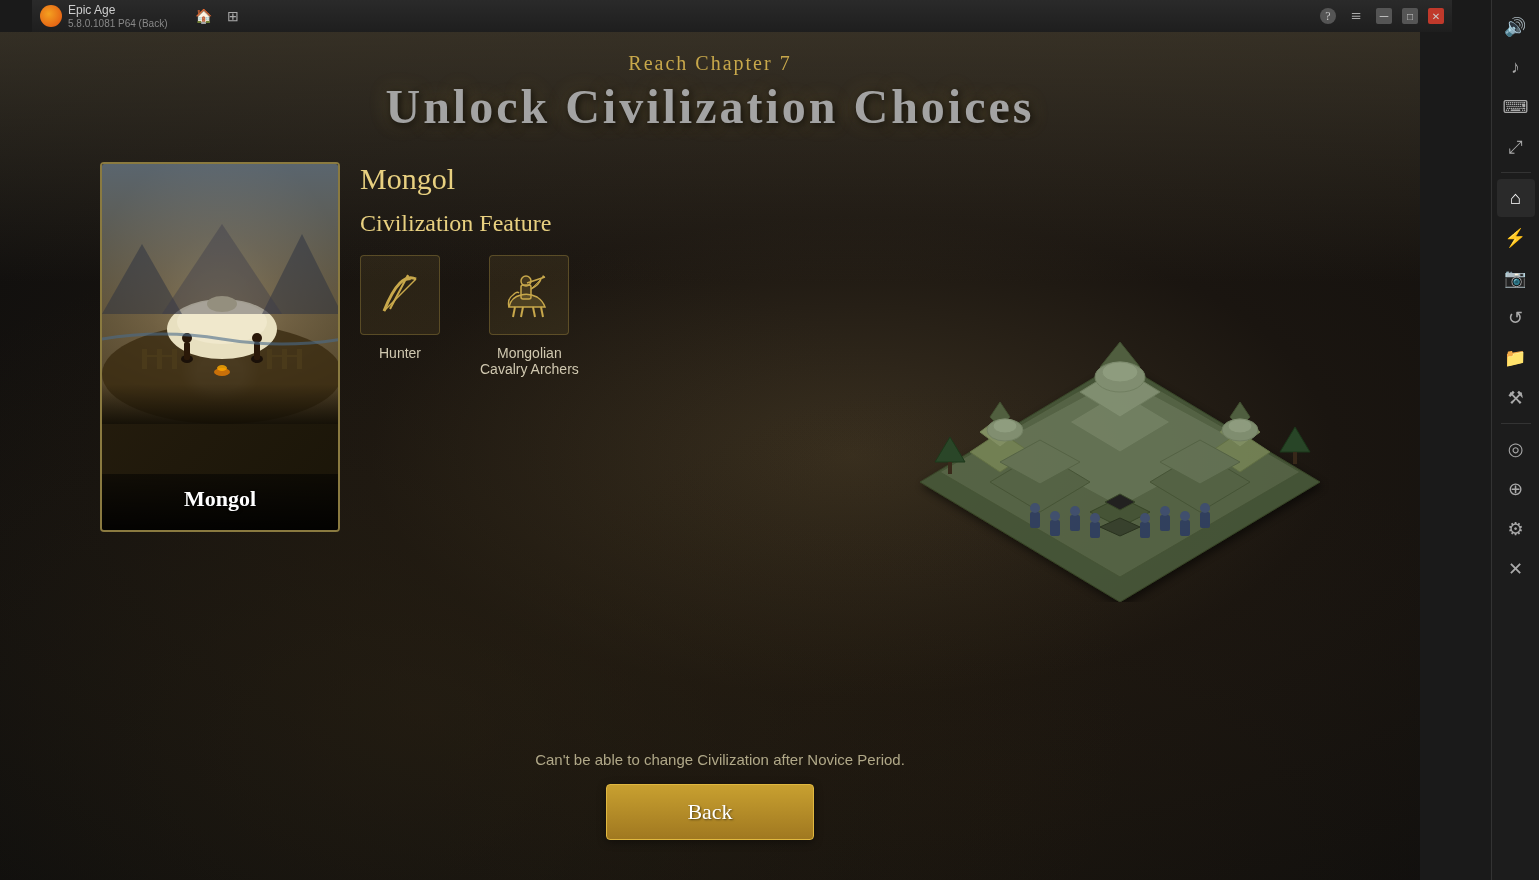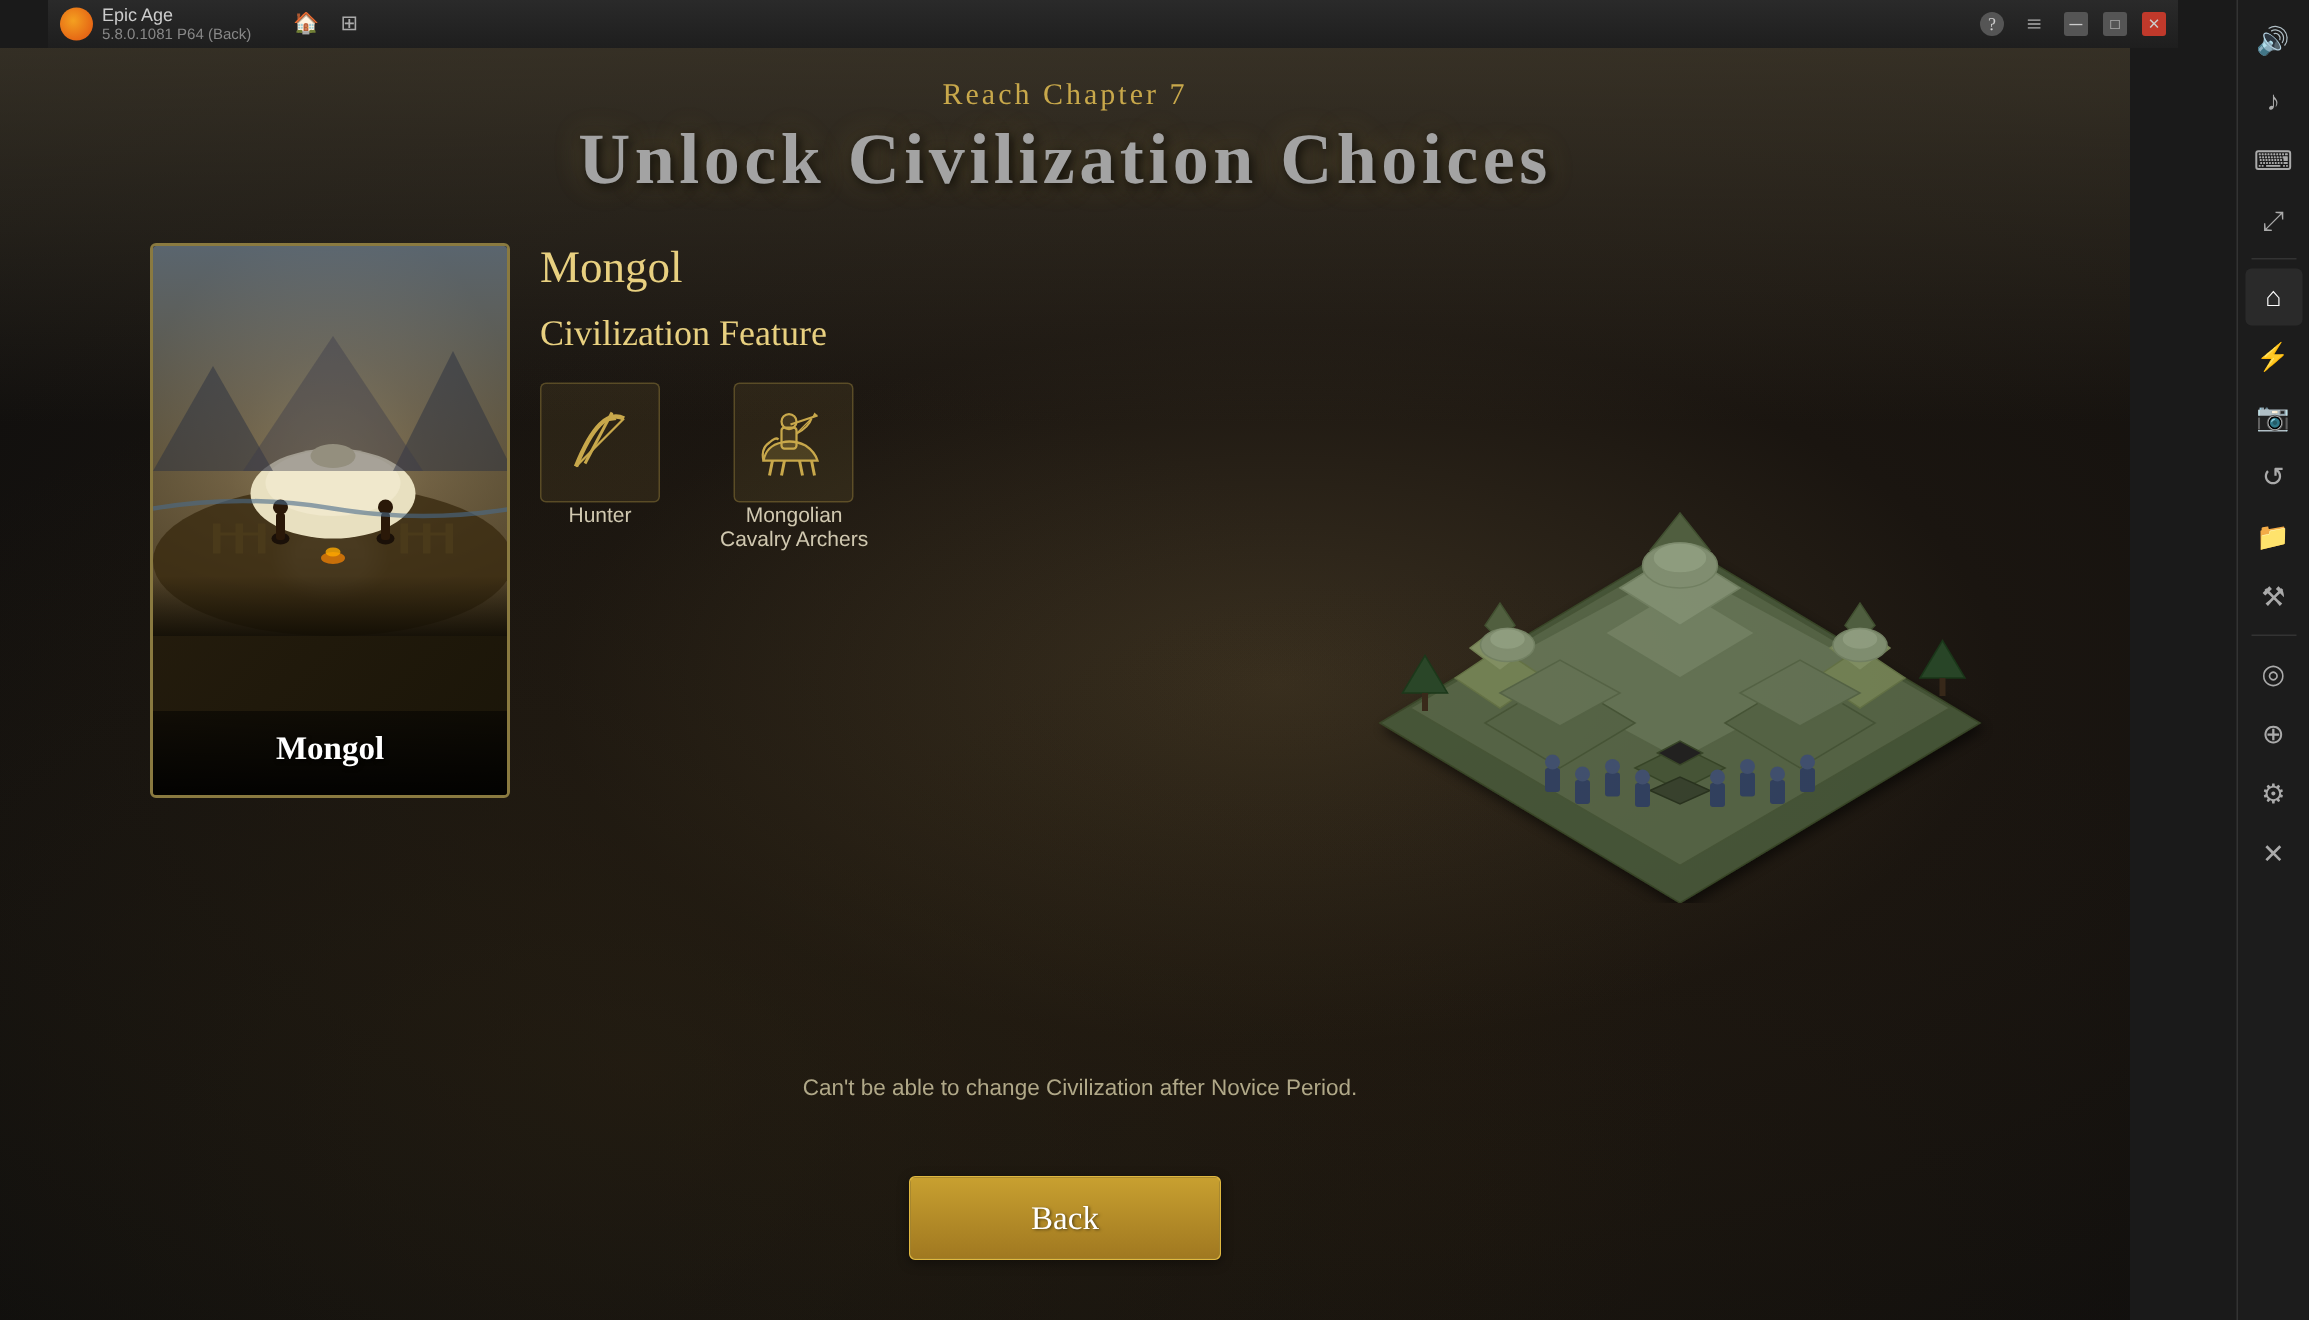--- a/index.html
+++ b/index.html
@@ -243,20 +243,21 @@
       margin-bottom: 18px;
     }
     #features-row {
       display: flex;
       gap: 40px;
     }
     .feature-item {
       display: flex;
       flex-direction: column;
       align-items: center;
+      gap: 10px;
     }
     .feature-icon {
       width: 80px; height: 80px;
       background: rgba(200,168,75,0.1);
       border: 1px solid rgba(200,168,75,0.3);
       border-radius: 4px;
       display: flex; align-items: center; justify-content: center;
       font-size: 36px;
     }
     .feature-name {
@@ -286,21 +287,20 @@
       padding: 14px 80px;
       background: linear-gradient(to bottom, #c8a030, #a07820);
       border: 1px solid #e0b840;
       color: #fff;
       font-size: 22px;
       font-family: Georgia, serif;
       cursor: pointer;
       border-radius: 4px;
       text-shadow: 1px 1px 2px rgba(0,0,0,0.5);
       box-shadow: 0 2px 8px rgba(0,0,0,0.4);
-      margin-top: 34px;
     }
 
     
     #city-svg {
       position: absolute;
       right: 20px;
       top: 50px;
       width: 560px;
       height: 520px;
       z-index: 2;

